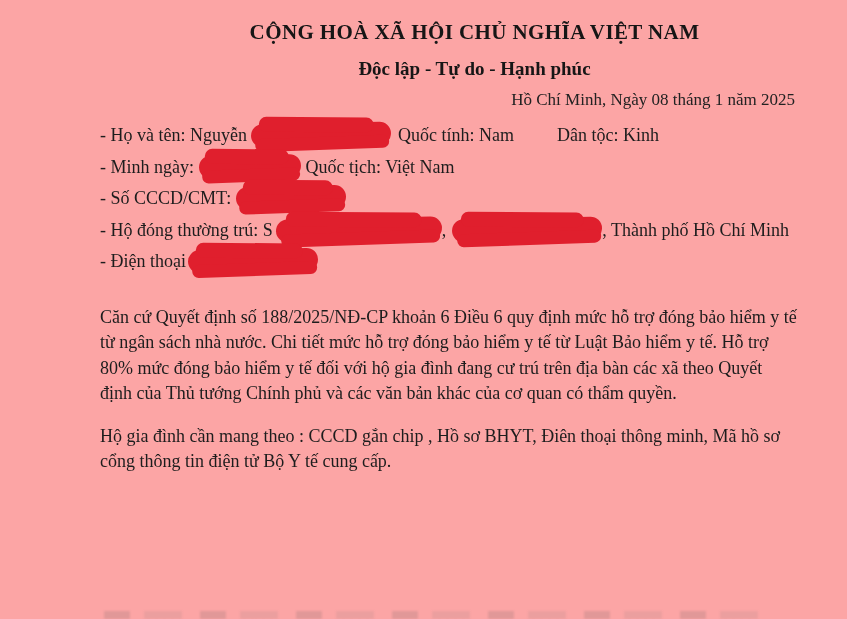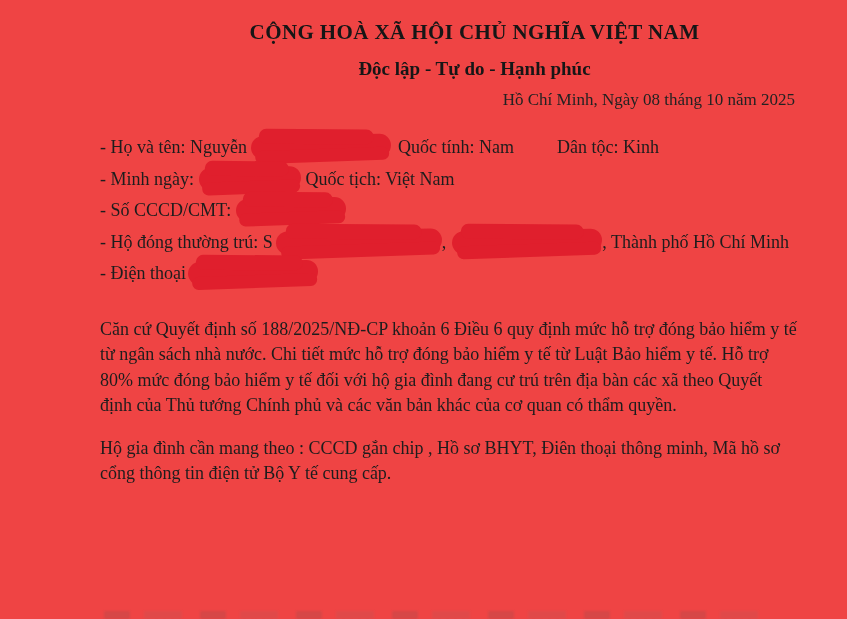--- a/index.html
+++ b/index.html
@@ -1,19 +1,19 @@
 <!DOCTYPE html>
 <html><head>
 <meta charset="utf-8">
 <style>
   html,body{margin:0;padding:0;background:#ffffff;}
   .page{
     position:relative;
     width:847px;height:619px;
-    background:#ef4444;
+    background:#fca5a5;
     font-family:"Liberation Serif","DejaVu Serif",serif;
     color:#1d1d1d;
     overflow:hidden;
     -webkit-font-smoothing:antialiased;
   }
   .content{position:absolute;left:100px;top:20px;width:697px;}
 
   .motto{
     text-align:center;font-weight:bold;font-size:21px;letter-spacing:.4px;
     transform:translateX(26px);white-space:nowrap;color:#161616;
@@ -26,21 +26,21 @@
 
   .title{
     text-align:center;font-weight:bold;font-size:30px;letter-spacing:1px;
     margin:25px 0 0 0;transform:translateX(-26px);color:#141414;
   }
   .subtitle{
     text-align:center;font-weight:bold;font-size:19px;line-height:27px;
     margin-top:17px;color:#161616;
   }
 
-  .fields{margin-top:22px;font-size:18px;}
+  .fields{margin-top:10px;font-size:18px;}
   .field{position:relative;height:31.5px;line-height:31.5px;white-space:nowrap;}
   .abs{position:absolute;top:0;}
   .gender-pos{left:298px;}
   .ethnic-pos{left:457px;}
 
   .redact{
     display:inline-block;height:23px;background:#e01f2d;border-radius:12px;
     vertical-align:-5px;position:relative;transform:rotate(-1.2deg);
   }
   .redact::before{
@@ -72,21 +72,21 @@
   }
 </style>
 </head>
 <body>
 
 <div class="page">
   <div class="content">
 
     <div class="motto">CỘNG HOÀ XÃ HỘI CHỦ NGHĨA VIỆT NAM</div>
     <div class="slogan">Độc lập - Tự do - Hạnh phúc</div>
-    <div class="dateline">Hồ Chí Minh, Ngày 08 tháng 10 năm 2025</div>
+    <div class="dateline">Hồ Chí Minh, Ngày 08 tháng 1 năm 2025</div>
 
 
     <div class="fields">
 
       <div class="field">
         <span>- Họ và tên: Nguyễn</span><span class="redact r-name"></span>
         <span class="abs gender-pos">Quốc tính: Nam</span>
         <span class="abs ethnic-pos">Dân tộc: Kinh</span>
       </div>
 

